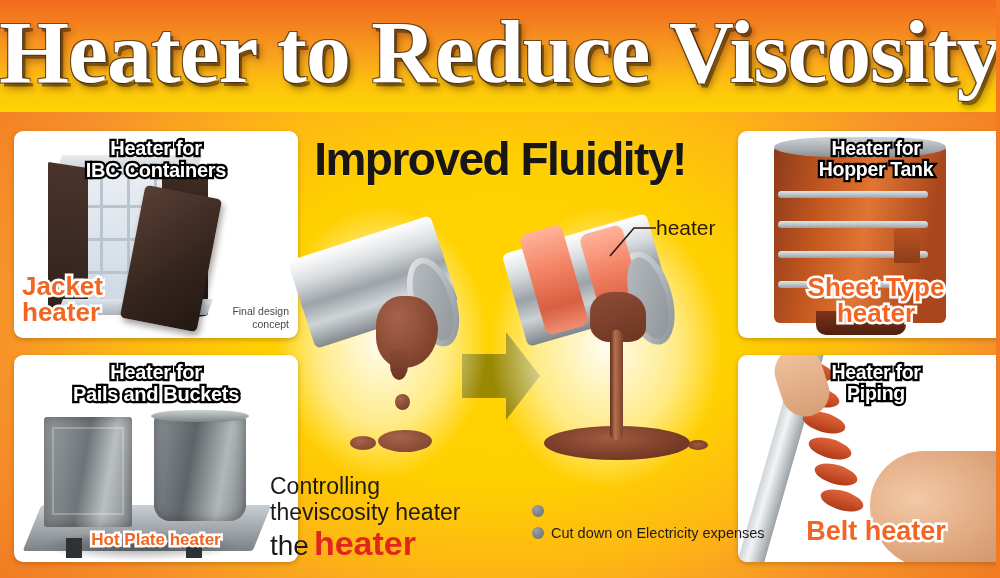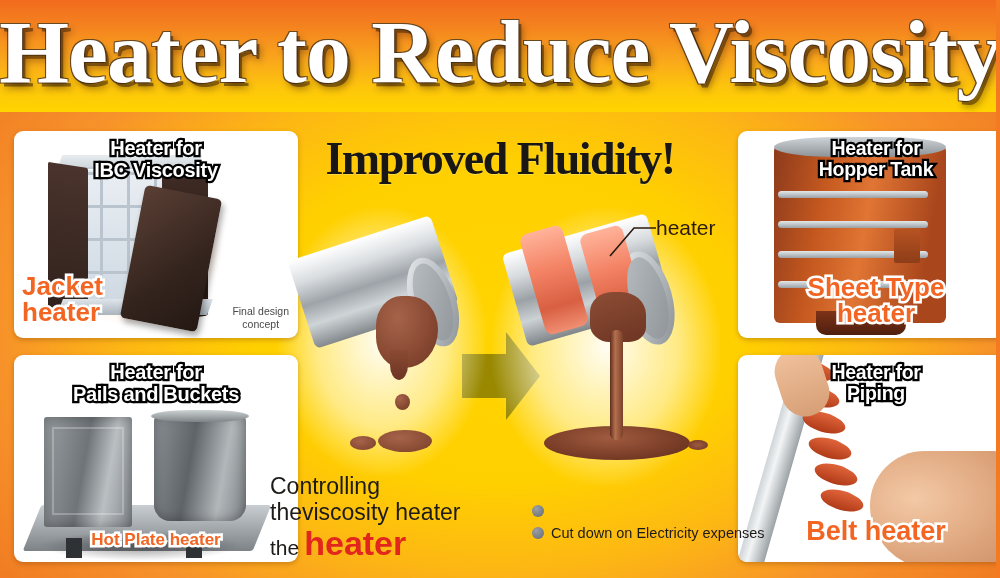--- a/index.html
+++ b/index.html
@@ -61,21 +61,21 @@
     color:#f26522;
     -webkit-text-stroke:5px #fff;
     paint-order:stroke fill;
   }
   #sub-ibc{left:8px;bottom:12px;text-align:left;font-size:26px;}
   #sub-pails{bottom:14px;text-align:center;font-size:17px;}
   #sub-hopper{bottom:12px;text-align:center;font-size:26px;line-height:1.0;margin-top:19px;}
   #sub-piping{bottom:16px;text-align:center;font-size:27px;}
   .note-small{
     position:absolute;right:9px;bottom:8px;z-index:7;
-    font-size:10.5px;line-height:1.18;color:#4a4a4a;text-align:center;
+    font-size:10.5px;line-height:1.18;color:#4a4a4a;text-align:right;
   }
   
   .art{position:absolute;inset:0;overflow:hidden;}
 
   
   .ibc-cage{position:absolute;left:60px;top:36px;width:110px;height:135px;
     background:linear-gradient(180deg,#e9eef3,#cfd9e2);
     border:2px solid #c3ccd4;
     box-shadow:inset 0 0 0 1px #fff;}
   .ibc-cage:before{content:"";position:absolute;inset:0;
@@ -138,21 +138,20 @@
     border-radius:60px 30px 40px 70px;}
   .thumb{position:absolute;left:40px;top:-8px;width:48px;height:70px;
     background:linear-gradient(180deg,#f0c29e,#d79f76);border-radius:30px;transform:rotate(-18deg);}
 
   
   #headline{
     position:absolute;left:262px;top:136px;width:476px;
     text-align:center;font-weight:bold;font-size:46px;line-height:1;
     color:#181716;letter-spacing:-1.5px;
     text-shadow:0 1px 0 rgba(255,255,255,.25);
-    font-family:Liberation Serif, serif;
   }
   #arrow{position:absolute;left:462px;top:332px;width:78px;height:88px;}
   .glowbox{position:absolute;}
   .glowbox:before{content:"";position:absolute;inset:-14px;
     background:radial-gradient(ellipse at 50% 50%, rgba(255,255,255,.95) 0%, rgba(255,255,240,.55) 45%, rgba(255,255,200,0) 72%);
     z-index:0;}
 
   
   #illo-left{left:292px;top:222px;width:180px;height:240px;}
   .cyl-l-body{position:absolute;left:6px;top:14px;width:150px;height:92px;
@@ -208,21 +207,21 @@
   #callout{position:absolute;left:608px;top:220px;z-index:9;}
   #callout-label{position:absolute;left:48px;top:-4px;font-size:21px;color:#2b1a10;}
   #callout-line{position:absolute;left:0;top:0;}
 
   
   #controlling{
     position:absolute;left:270px;top:474px;width:225px;
     font-size:23px;line-height:1.12;color:#1d1b19;font-weight:normal;
   }
   #controlling .l3{display:flex;align-items:baseline;gap:5px;}
-  #controlling .the{font-size:21px;}
+  #controlling .the{font-size:28px;}
   #controlling .heater-word{font-size:34px;font-weight:bold;color:#e3261d;line-height:1;}
 
   #benefits{
     position:absolute;left:492px;top:490px;width:250px;
     font-size:14.5px;line-height:1.0;color:#1d1b19;
   }
   #benefits li{list-style:none;display:flex;align-items:center;gap:7px;margin-bottom:9px;}
   .bullet{width:12px;height:12px;border-radius:50%;flex:0 0 12px;
     background:radial-gradient(circle at 35% 30%,#9aa0a5,#63696e);}
 </style>
@@ -277,21 +276,21 @@
       <div class="ibc-glow"></div>
       <div class="ibc-top"></div>
       <div class="ibc-cage"></div>
       <div class="ibc-jacket-l"></div>
       <div class="ibc-jacket-r"></div>
       <div class="ibc-base"></div>
       <div class="ibc-panel-front"></div>
     </div>
     <div class="panel-title">
       <div>Heater for</div>
-      <div>IBC Viscosity</div>
+      <div>IBC Containers</div>
     </div>
     <div class="panel-sub" id="sub-ibc">
       <div>Jacket</div>
       <div>heater</div>
     </div>
     <div class="note-small">
       <div>Final design</div>
       <div>concept</div>
     </div>
   </div>

